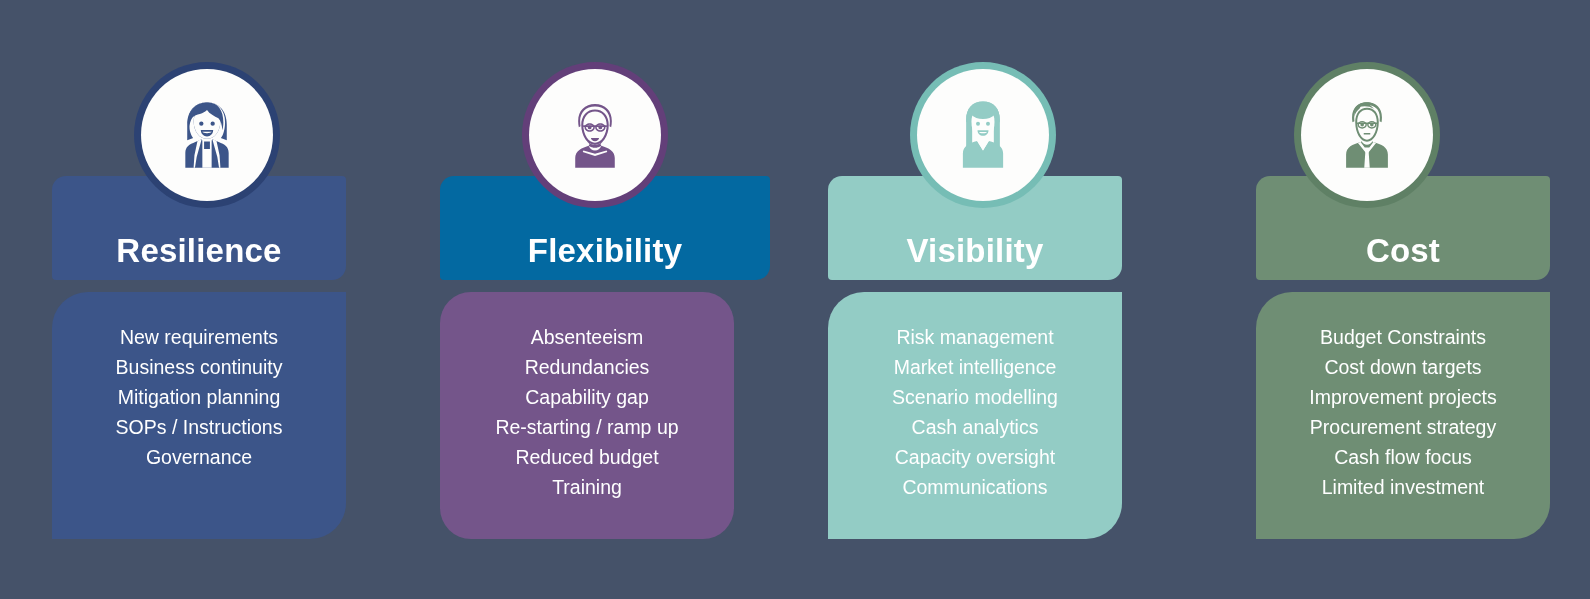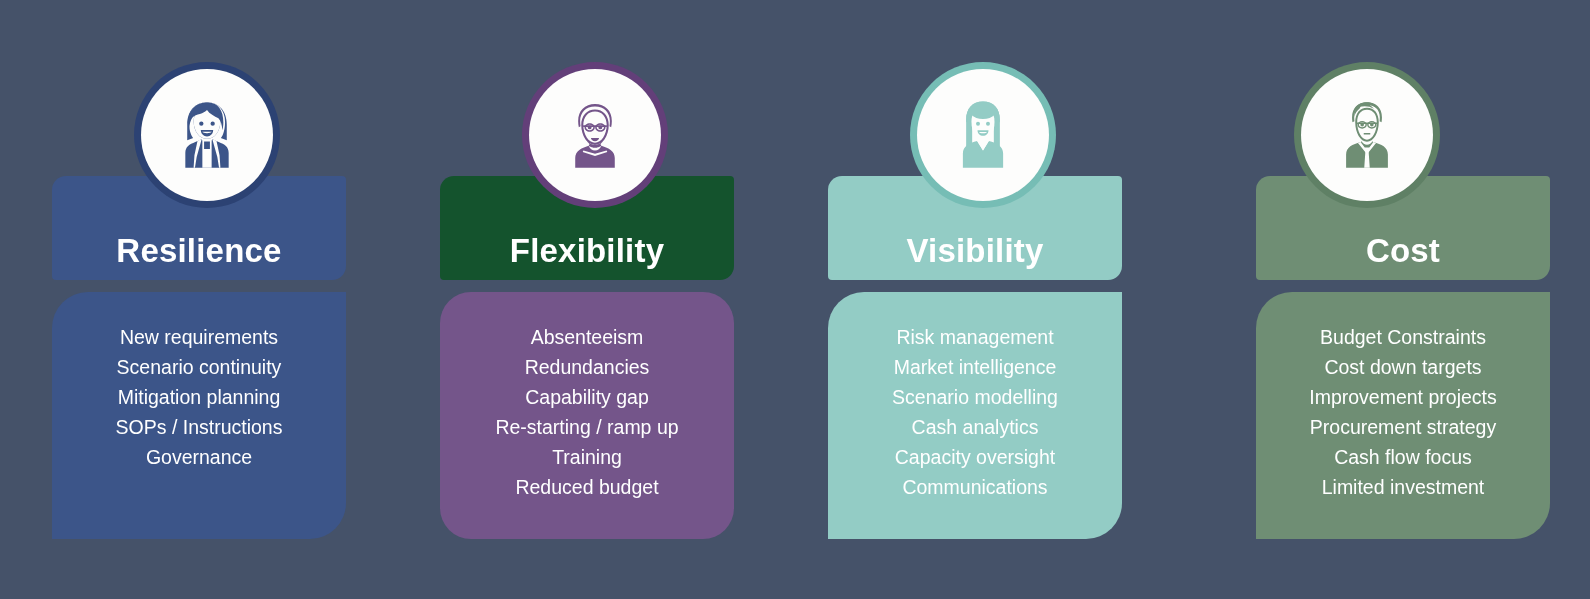--- a/index.html
+++ b/index.html
@@ -97,21 +97,21 @@
           </g>
         </svg>
       </div>
     </div>
     <div class="title-card" style="background: rgb(60, 85, 137);">
       <div class="title-text">Resilience</div>
     </div>
     <div class="list-card" style="background: rgb(60, 85, 137);">
       <ul>
         <li>New requirements</li>
-        <li>Scenario continuity</li>
+        <li>Business continuity</li>
         <li>Mitigation planning</li>
         <li>SOPs / Instructions</li>
         <li>Governance</li>
       </ul>
     </div>
   </div>
 
   <div class="column" id="col-1">
     <div class="avatar-wrap" style="background: rgb(99, 63, 121);">
       <div class="avatar-disc">
@@ -126,31 +126,31 @@
             <circle cx="56.2" cy="41.2" r="2.2"></circle>
             <path d="M36.2 38.8h27.6v1.8H36.2z"></path>
             <path d="M43.8 36.4c3.3 0 6 2.2 6 4.9s-2.7 4.9-6 4.9-6-2.2-6-4.9 2.7-4.9 6-4.9zm0 1.8c-2.4 0-4.2 1.5-4.2 3.1s1.8 3.1 4.2 3.1 4.2-1.5 4.2-3.1-1.8-3.1-4.2-3.1zM56.2 36.4c3.3 0 6 2.2 6 4.9s-2.7 4.9-6 4.9-6-2.2-6-4.9 2.7-4.9 6-4.9zm0 1.8c-2.4 0-4.2 1.5-4.2 3.1s1.8 3.1 4.2 3.1 4.2-1.5 4.2-3.1-1.8-3.1-4.2-3.1z"></path>
             <path d="M42.6 62.4 50 66.6l7.4-4.2c8.8 2.8 15.6 6.2 15.6 14.4V88H27V76.8c0-8.2 6.8-11.6 15.6-14.4z"></path>
             <path d="M42.6 62.4c1.4 3.6 4.1 5.6 7.4 5.6s6-2 7.4-5.6c-2.2 1.6-4.6 2.4-7.4 2.4s-5.2-.8-7.4-2.4z" fill="#fdfdfc"></path>
             <path d="M36.5 68 50 71.8 63.5 68l.8 1.7L50 74.3l-14.3-4.6z" fill="#fdfdfc"></path>
           </g>
         </svg>
       </div>
     </div>
-    <div class="title-card" style="background: #14532d;">
+    <div class="title-card" style="background: #0369a1; padding-left: 36px;">
       <div class="title-text">Flexibility</div>
     </div>
     <div class="list-card" style="background: rgb(116, 85, 138); border-radius: 31px;">
       <ul>
         <li>Absenteeism</li>
         <li>Redundancies</li>
         <li>Capability gap</li>
         <li>Re-starting / ramp up</li>
+        <li>Reduced budget</li>
         <li>Training</li>
-        <li>Reduced budget</li>
       </ul>
     </div>
   </div>
 
   <div class="column" id="col-2">
     <div class="avatar-wrap" style="background: rgb(118, 189, 181);">
       <div class="avatar-disc">
         <svg viewBox="0 0 100 100">
           <g fill="#93ccc5">
             <path d="M50 11c-12.4 0-19.6 8-19.6 21.4v31.4l7-2.6V34.5c0-1.6.1-3 .3-4.3 3.3 2.7 7.4 4.2 12.3 4.2s9-1.5 12.3-4.2c.2 1.3.3 2.7.3 4.3v26.7l7 2.6V32.4C69.6 19 62.4 11 50 11z"></path>

